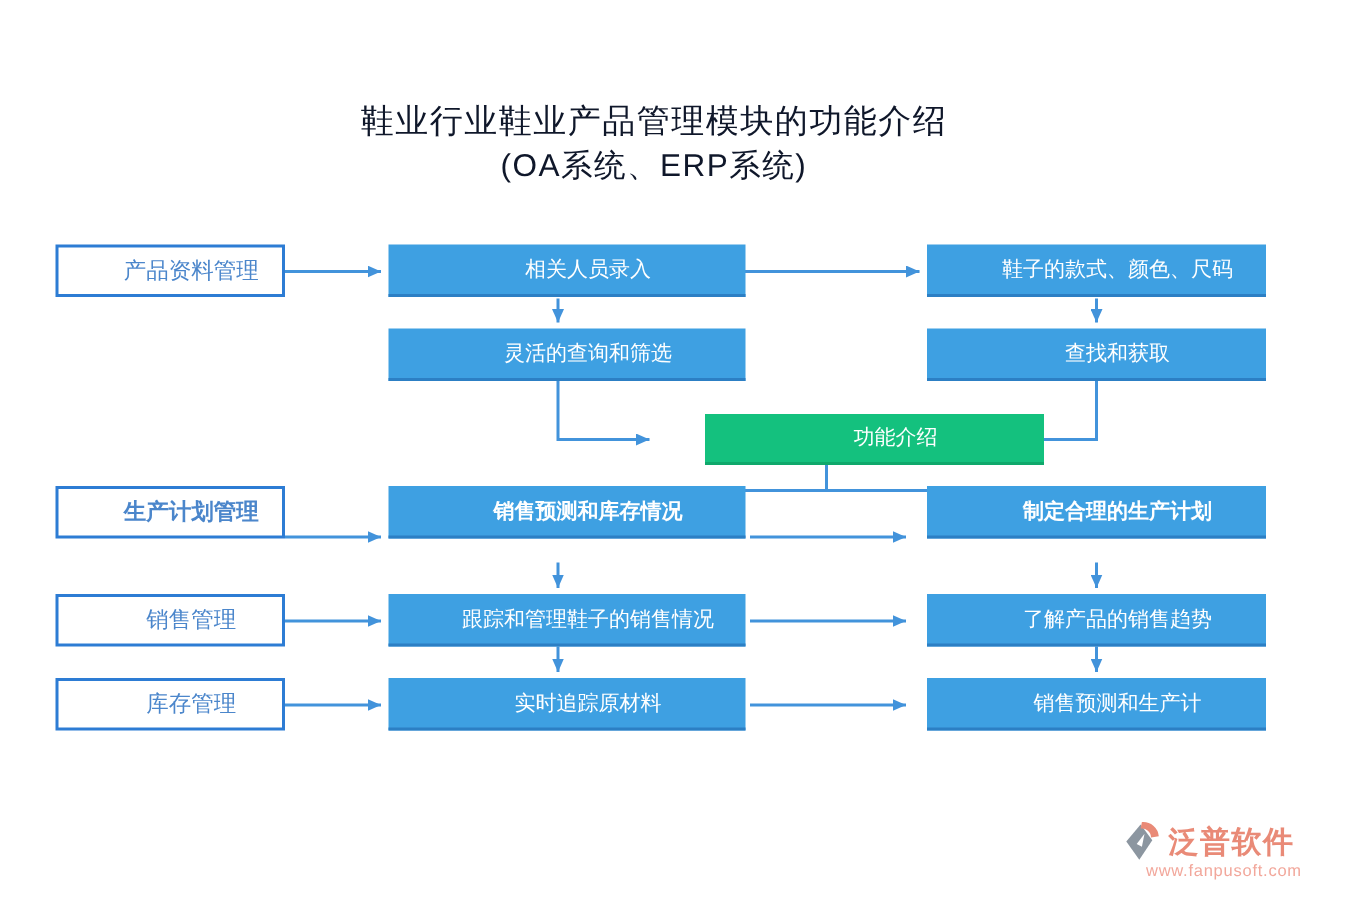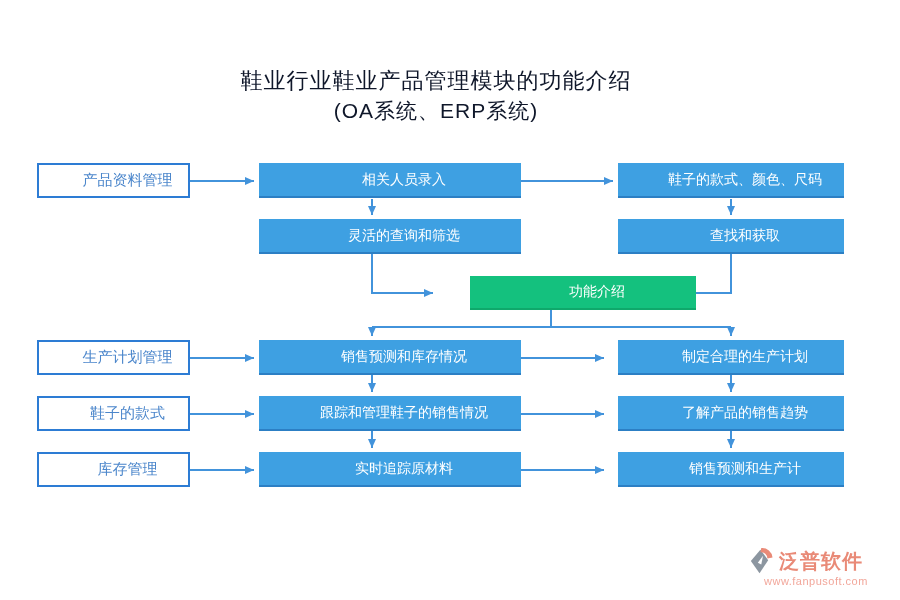--- a/index.html
+++ b/index.html
@@ -14,25 +14,25 @@
   .box {
     position:absolute; box-sizing:border-box; height:35px;
     display:flex; align-items:center; justify-content:center;
     font-size:14px; white-space:nowrap;padding-left:28px;
   }
   .blue  { background:#3ea0e2; color:#ffffff; border-bottom:2px solid #2c7fc4; }
   .green { background:#14c17e; color:#ffffff; border-bottom:2px solid #0fa86b; height:34px; }
   .white { background:#ffffff; color:#4b86cb; border:2px solid #2d7cd4; font-size:15px; }
 
   .col-label { left:37px;  width:153px; }
-  .col-mid   { left:259px; width:262px; }
+  .col-mid   { left:259px; width:238px; }
   .col-right { left:618px; width:226px; }
 
   .r1 { top:163px; } .r2 { top:219px;text-align:center; } .rg { top:276px; }
-  .r3 { top:340px; } .r4 { top:396px; } .r5 { top:452px; }
+  .r3 { top:324px;font-weight:bold; } .r4 { top:396px; } .r5 { top:452px; }
   .green { left:438px; width:226px;margin-left:32px; }
 
   #arrows { position:absolute; top:0; left:0; width:900px; height:600px; pointer-events:none; }
 
   .watermark { position:absolute; left:750px; top:547px; width:150px; }
   .wm-row { display:flex; align-items:center; gap:3px; }
   .wm-brand { font-size:20px; font-weight:bold; color:#e98a77; letter-spacing:1px; }
   .wm-url { font-size:11px; color:#f2a79b; margin-top:0px; margin-left:14px; letter-spacing:0.5px; }
 </style>
 </head>
@@ -81,21 +81,21 @@
 
   <div class="box blue col-mid r2">灵活的查询和筛选</div>
   <div class="box blue col-right r2">查找和获取</div>
 
   <div class="box green rg">功能介绍</div>
 
   <div class="box white col-label r3">生产计划管理</div>
   <div class="box blue col-right r3">制定合理的生产计划</div>
   <div class="box blue col-mid r3">销售预测和库存情况</div>
 
-  <div class="box white col-label r4">鞋子的款式</div>
+  <div class="box white col-label r4">销售管理</div>
   <div class="box blue col-mid r4">跟踪和管理鞋子的销售情况</div>
   <div class="box blue col-right r4">了解产品的销售趋势</div>
 
   <div class="box white col-label r5">库存管理</div>
   <div class="box blue col-mid r5">实时追踪原材料</div>
   <div class="box blue col-right r5">销售预测和生产计</div>
 
   <div class="watermark">
     <div class="wm-row">
       <svg width="26" height="28" viewBox="0 0 30 32">

